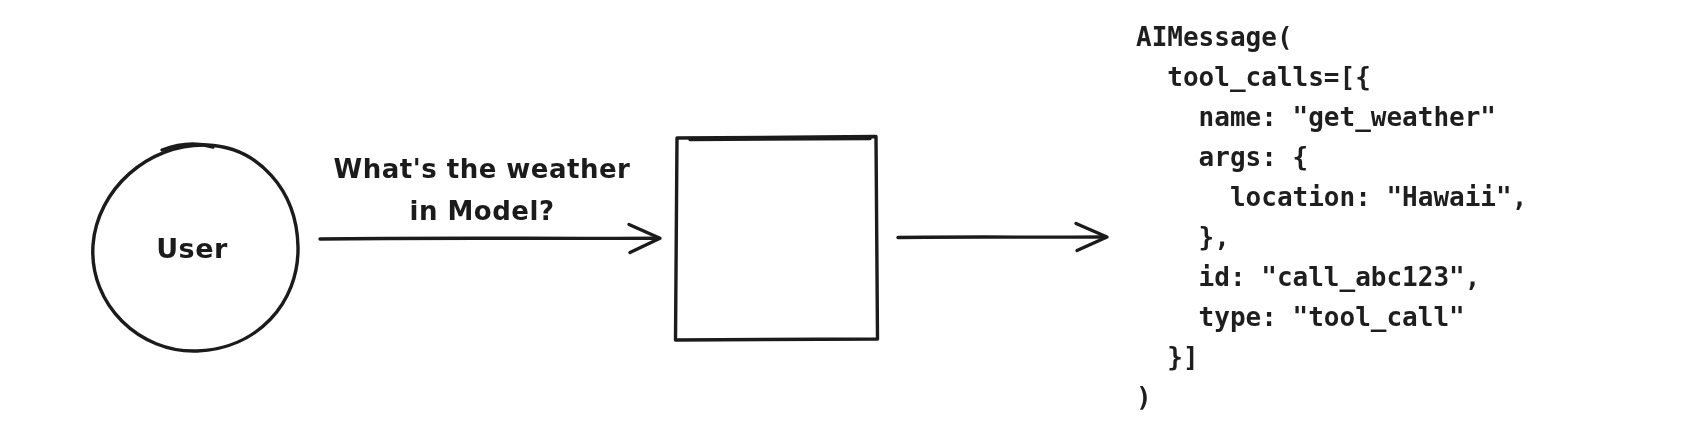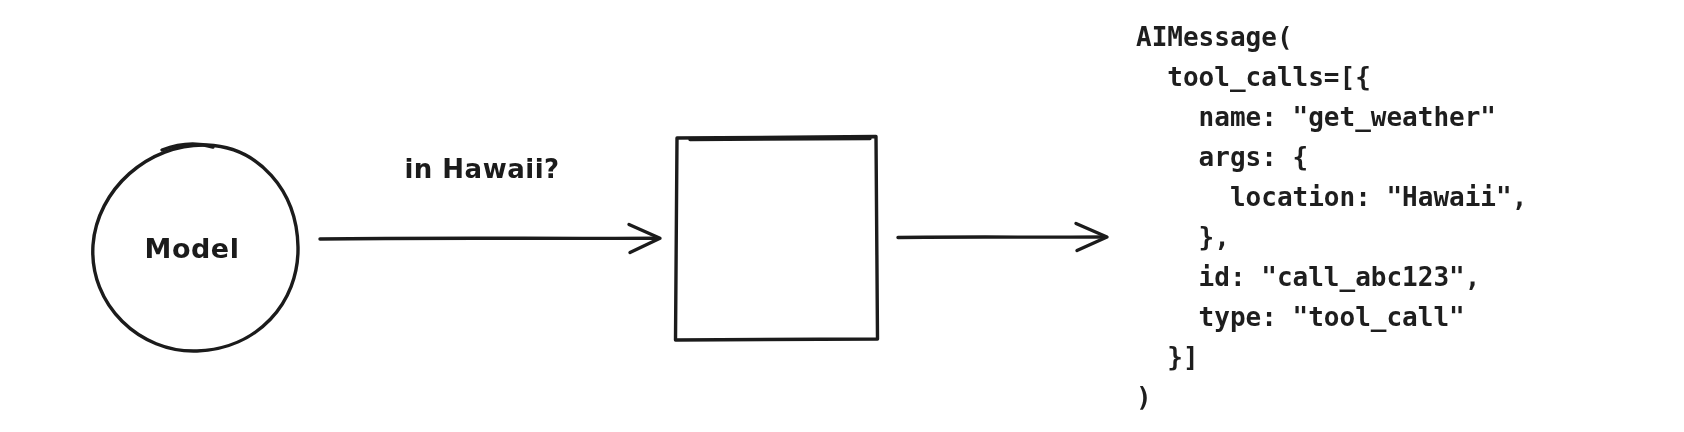--- a/index.html
+++ b/index.html
@@ -100,25 +100,26 @@
       <path d="M 677 138 L 876 136.5 L 877.5 339 L 675.5 340 L 677 138"></path>
       <path d="M 690 139.5 L 870 138.5"></path>
     </g>
 
     <g>
       <path d="M 898 237.5 C 970 236.5, 1040 237.5, 1104 237"></path>
       <polyline points="1076,223.5 1107,237 1077,250.5"></polyline>
     </g>
   </svg>
 
-  <div class="hand-label user-label">Model</div>
+  <div class="hand-label user-label">User</div>
 
 
   <div class="edge-label">
-    <div>in Hawaii?</div>
+    <div>What's the weather</div>
+    <div>in Model?</div>
   </div>
 
   <pre class="code-block">AIMessage(
   tool_calls=[{
     name: "get_weather"
     args: {
       location: "Hawaii",
     },
     id: "call_abc123",
     type: "tool_call"

